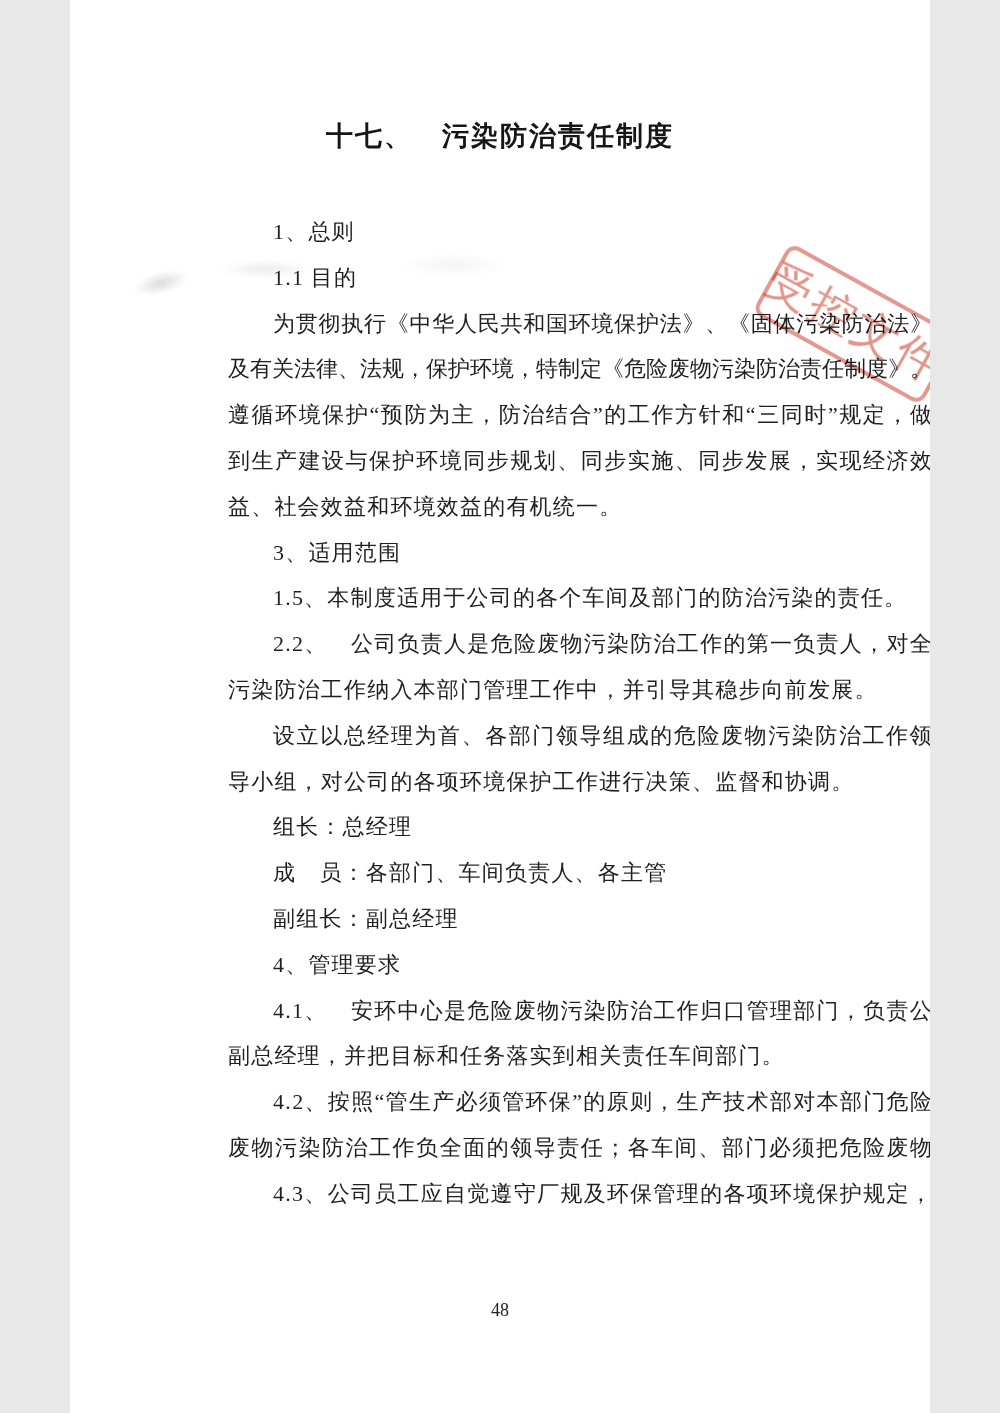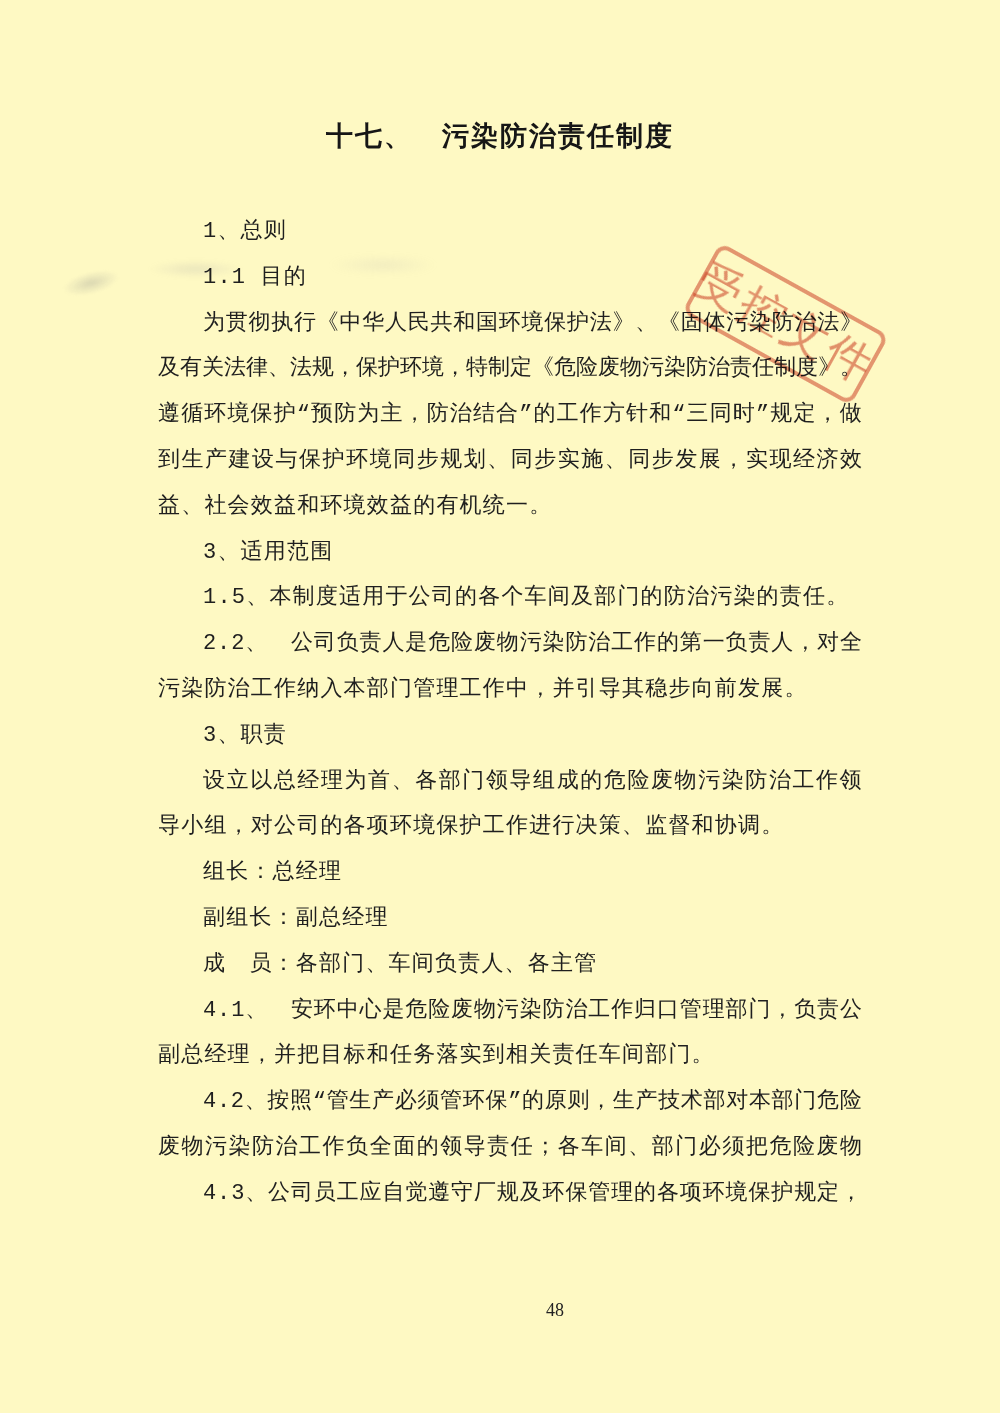--- a/index.html
+++ b/index.html
@@ -1,21 +1,21 @@
 <!DOCTYPE html>
 <html><head>
 <meta charset="utf-8">
 <style>
   html,body { margin:0; padding:0; background:#e8e8e8; }
   .page {
     position: relative;
-    width: 1000px;
+    width: 860px;
     height: 1413px;
     margin: 0 auto;
-    background: #fef9c3;
+    background: #ffffff;
     overflow: hidden;
     font-family: "Liberation Serif", "DejaVu Serif", serif;
     color: #1f1f1f;
   }
   .doc-title {
     position: absolute;
     top: 116px;
     left: 0;
     width: 100%;
     text-align: center;
@@ -23,21 +23,20 @@
     font-weight: bold;
     letter-spacing: 2px;
     line-height: 40px;
     color: #161616;
   }
   .doc-body {
     position: absolute;
     top: 209px;
     left: 158px;
     width: 704px;
-    font-family: Liberation Mono, monospace;
   }
   .line {
     height: 45.8px;
     line-height: 45.8px;
     font-size: 22px;
     letter-spacing: 1.2px;
     white-space: nowrap;
   }
   .line.indent { padding-left: 45px; }
   .line.justify {
@@ -62,26 +61,25 @@
     letter-spacing: 3px;
     color: rgba(205, 70, 52, 0.58);
     white-space: nowrap;
     mix-blend-mode: multiply;
     filter: blur(0.4px);
     overflow: visible;
   }
   .page-footer {
     position: absolute;
     top: 1300px;
-    left: 12px;
+    left: 0;
     width: 100%;
     text-align: center;
     font-size: 18px;
     color: #222;
-    padding-left: 43px;
   }
   .smudge {
     position: absolute;
     border-radius: 50%;
     pointer-events: none;
   }
   .smudge.s1 {
     left: 62px; top: 272px; width: 58px; height: 22px;
     background: radial-gradient(ellipse at center, rgba(140,140,140,0.30), rgba(140,140,140,0) 70%);
     transform: rotate(-14deg);
@@ -272,21 +270,20 @@
         <span>第</span>
         <span>一</span>
         <span>负</span>
         <span>责</span>
         <span>人</span>
         <span>，</span>
         <span>对</span>
         <span>全</span>
       </div>
       <div class="line">污染防治工作纳入本部门管理工作中，并引导其稳步向前发展。</div>
-      <div class="line indent">3、职责</div>
       <div class="line indent justify">
         <span>设</span>
         <span>立</span>
         <span>以</span>
         <span>总</span>
         <span>经</span>
         <span>理</span>
         <span>为</span>
         <span>首</span>
         <span>、</span>
@@ -305,22 +302,23 @@
         <span>污</span>
         <span>染</span>
         <span>防</span>
         <span>治</span>
         <span>工</span>
         <span>作</span>
         <span>领</span>
       </div>
       <div class="line">导小组，对公司的各项环境保护工作进行决策、监督和协调。</div>
       <div class="line indent">组长：总经理</div>
+      <div class="line indent">成　员：各部门、车间负责人、各主管</div>
       <div class="line indent">副组长：副总经理</div>
-      <div class="line indent">成　员：各部门、车间负责人、各主管</div>
+      <div class="line indent">4、管理要求</div>
       <div class="line indent justify">
         <span>4</span>
         <span>.</span>
         <span>1</span>
         <span>、</span>
         <span>　</span>
         <span>安</span>
         <span>环</span>
         <span>中</span>
         <span>心</span>

